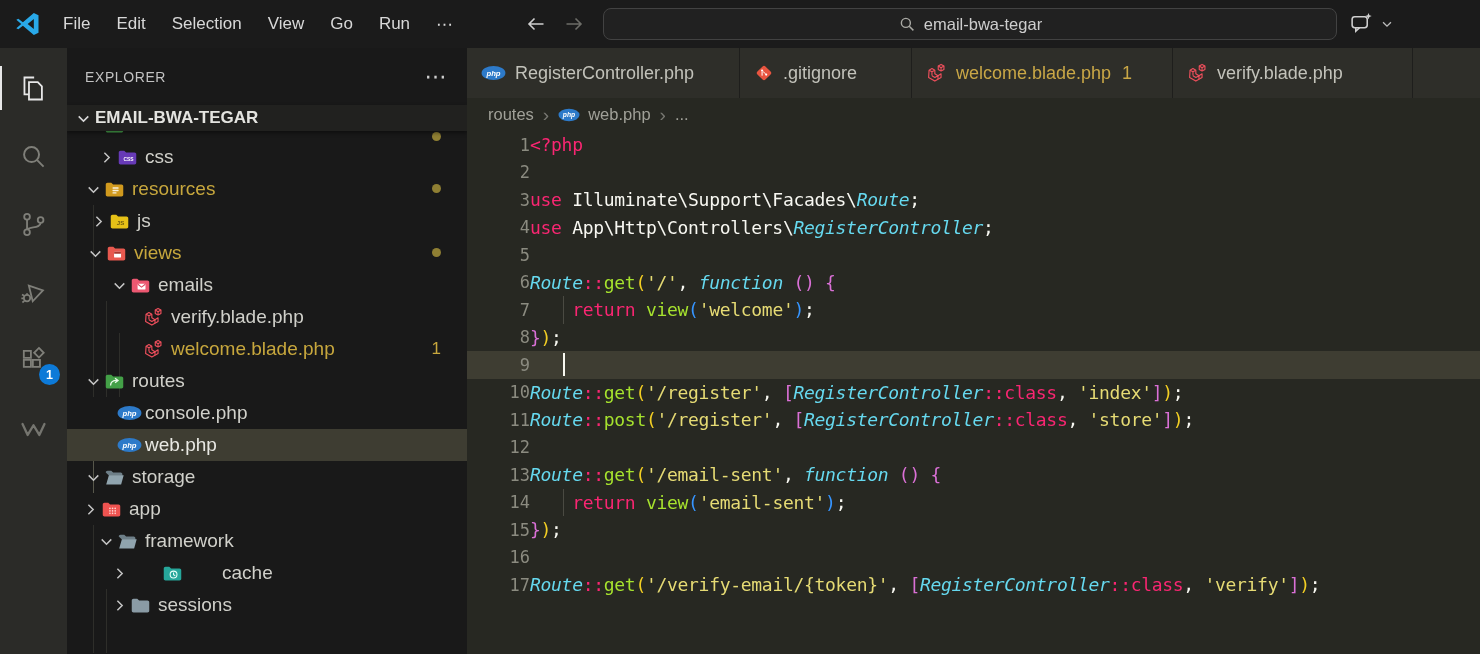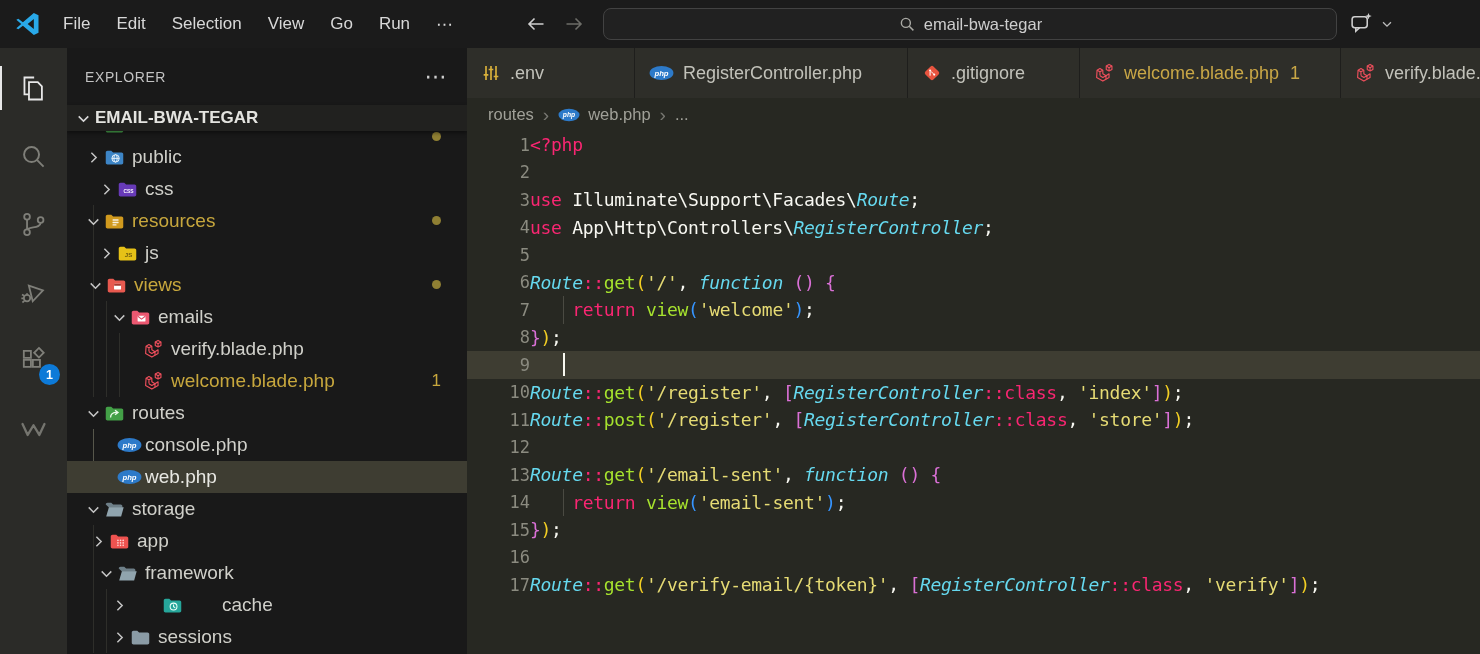--- a/index.html
+++ b/index.html
@@ -219,38 +219,20 @@
 
       <span class="p-dot"></span>
     </div>
     <div class="tree" id="tree">
         <div class="tguide" style="left: 26px; top: 64px; height: 192px;"></div>
         <div class="tguide" style="left: 39px; top: 160px; height: 96px;"></div>
         <div class="tguide" style="left: 52px; top: 192px; height: 64px;"></div>
         <div class="tguide bright" style="left: 26px; top: 288px; height: 64px;"></div>
         <div class="tguide" style="left: 26px; top: 384px; height: 128px;"></div>
         <div class="tguide" style="left: 39px; top: 448px; height: 64px;"></div>
-        <div class="trow" style="padding-left: 15px;">
-          <span class="chev">
-            <svg width="17" height="17" viewBox="0 0 16 16" fill="none" stroke="#c5c5c5" stroke-width="1.4">
-              <path d="M6 3.5 10.5 8 6 12.5"></path>
-            </svg>
-          </span>
-          <span class="ticon">
-            <svg width="21" height="21" viewBox="0 0 24 24">
-              <path d="M2 6.2C2 5.1 2.9 4.2 4 4.2h4.3l2.1 2.2H20c1.1 0 2 .9 2 2V18c0 1.1-.9 2-2 2H4c-1.1 0-2-.9-2-2z" fill="#3d85c6"></path>
-              <g stroke="#e8f2fb" stroke-width="1.1" fill="none">
-                <circle cx="13.2" cy="13" r="4.2"></circle>
-                <path d="M9 13h8.4"></path>
-                <ellipse cx="13.2" cy="13" rx="1.9" ry="4.2"></ellipse>
-              </g>
-            </svg>
-          </span>
-          <span class="tlabel">public</span>
-        </div>
         <div class="trow" style="padding-left: 28px;">
           <span class="chev">
             <svg width="17" height="17" viewBox="0 0 16 16" fill="none" stroke="#c5c5c5" stroke-width="1.4">
               <path d="M6 3.5 10.5 8 6 12.5"></path>
             </svg>
           </span>
           <span class="ticon">
             <svg width="21" height="21" viewBox="0 0 24 24">
               <path d="M2 6.2C2 5.1 2.9 4.2 4 4.2h4.3l2.1 2.2H20c1.1 0 2 .9 2 2V18c0 1.1-.9 2-2 2H4c-1.1 0-2-.9-2-2z" fill="#673ab7"></path>
               <text x="13.2" y="15.9" text-anchor="middle" font-size="5.6" font-weight="bold" fill="#fff" font-family="Liberation Sans,sans-serif">CSS</text>
@@ -270,21 +252,21 @@
               <g fill="#fff" opacity=".85">
                 <rect x="9.7" y="9.4" width="7" height="1.7" rx=".5"></rect>
                 <rect x="9.7" y="12.2" width="7" height="1.7" rx=".5"></rect>
                 <rect x="9.7" y="15" width="4.6" height="1.7" rx=".5"></rect>
               </g>
             </svg>
           </span>
           <span class="tlabel">resources</span>
           <span class="tdot"></span>
         </div>
-        <div class="trow" style="padding-left: 28px;">
+        <div class="trow" style="padding-left: 20px;">
           <span class="chev">
             <svg width="17" height="17" viewBox="0 0 16 16" fill="none" stroke="#c5c5c5" stroke-width="1.4">
               <path d="M6 3.5 10.5 8 6 12.5"></path>
             </svg>
           </span>
           <span class="ticon">
             <svg width="21" height="21" viewBox="0 0 24 24">
               <path d="M2 6.2C2 5.1 2.9 4.2 4 4.2h4.3l2.1 2.2H20c1.1 0 2 .9 2 2V18c0 1.1-.9 2-2 2H4c-1.1 0-2-.9-2-2z" fill="#e6c117"></path>
               <text x="13.2" y="16.4" text-anchor="middle" font-size="7" font-weight="bold" fill="#6d5a0e" font-family="Liberation Sans,sans-serif">JS</text>
             </svg>
@@ -395,21 +377,21 @@
             </svg>
           </span>
           <span class="ticon">
             <svg width="21" height="21" viewBox="0 0 24 24">
               <path d="M2 6.2C2 5.1 2.9 4.2 4 4.2h4.3l2.1 2.2H19c1.1 0 2 .9 2 2V10H6z" fill="#6e7f88"></path>
               <path d="M5.6 9.5h16.9L19.6 20H2.5z" fill="#90a4ae"></path>
             </svg>
           </span>
           <span class="tlabel">storage</span>
         </div>
-        <div class="trow" style="padding-left: 20px;">
+        <div class="trow" style="padding-left: 12px;">
           <span class="chev">
             <svg width="17" height="17" viewBox="0 0 16 16" fill="none" stroke="#c5c5c5" stroke-width="1.4">
               <path d="M6 3.5 10.5 8 6 12.5"></path>
             </svg>
           </span>
           <span class="ticon">
             <svg width="21" height="21" viewBox="0 0 24 24">
               <path d="M2 6.2C2 5.1 2.9 4.2 4 4.2h4.3l2.1 2.2H20c1.1 0 2 .9 2 2V18c0 1.1-.9 2-2 2H4c-1.1 0-2-.9-2-2z" fill="#ef5350"></path>
               <g fill="#ffd7d5">
                 <circle cx="10.2" cy="10.8" r=".95"></circle>
@@ -468,28 +450,20 @@
               <path d="M2 6.2C2 5.1 2.9 4.2 4 4.2h4.3l2.1 2.2H20c1.1 0 2 .9 2 2V18c0 1.1-.9 2-2 2H4c-1.1 0-2-.9-2-2z" fill="#8a9ba5"></path>
             </svg>
           </span>
           <span class="tlabel">sessions</span>
         </div>
       </div>
   </div>
 
   <div class="editor">
     <div class="tabbar" id="tabbar">
-        <div class="tab" style="width: 168px;">
-          <span class="tabicon">
-            <svg width="20" height="20" viewBox="0 0 24 24" stroke="#d9b13b" stroke-width="2" fill="none">
-              <path d="M6 3.5v17M12 3.5v17M18 3.5v17M3.2 14.2h5.6M9.2 7.8h5.6M15.2 16.2h5.6"></path>
-            </svg>
-          </span>
-          <span class="tablabel">.env</span>
-        </div>
         <div class="tab" style="width: 273px;">
           <span class="tabicon">
             <svg width="25" height="16" viewBox="0 0 26 16">
               <ellipse cx="13" cy="8" rx="12.4" ry="7.4" fill="#2d7ac9"></ellipse>
               <text x="13" y="10.8" text-anchor="middle" font-size="8" font-weight="bold" font-style="italic" fill="#fff" font-family="Liberation Sans,sans-serif">php</text>
             </svg>
           </span>
           <span class="tablabel">RegisterController.php</span>
         </div>
         <div class="tab" style="width: 172px;">

